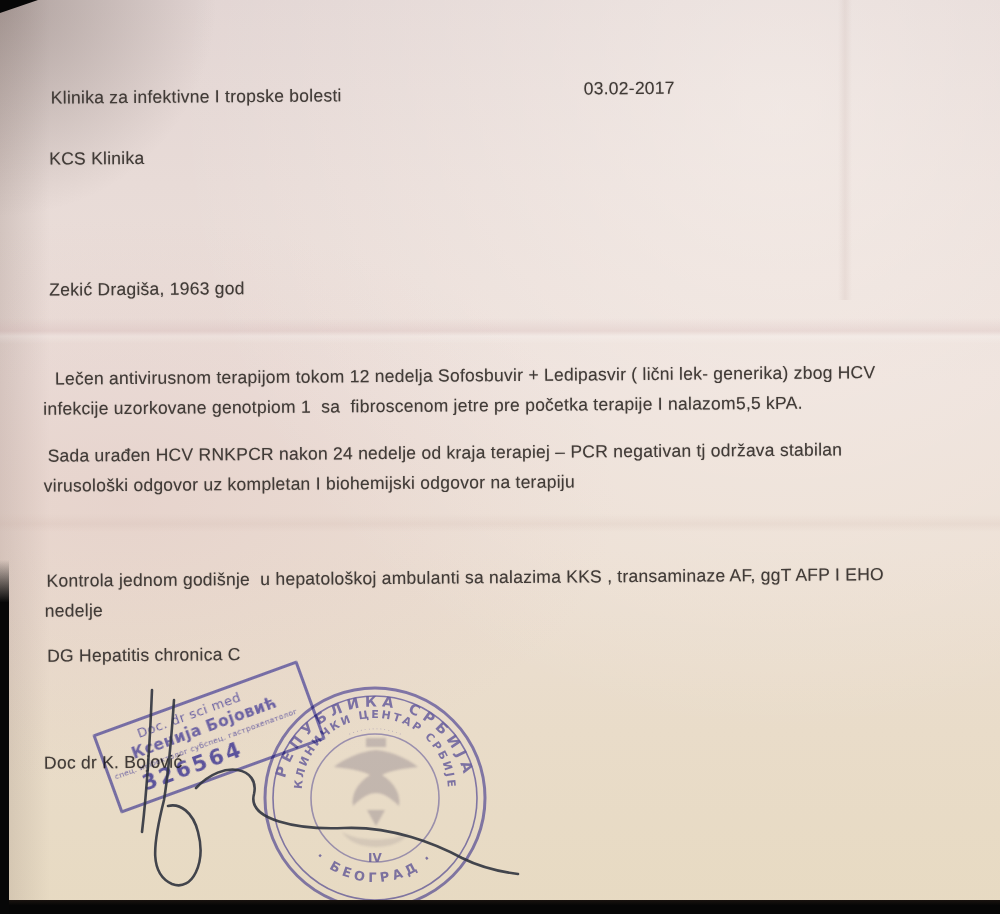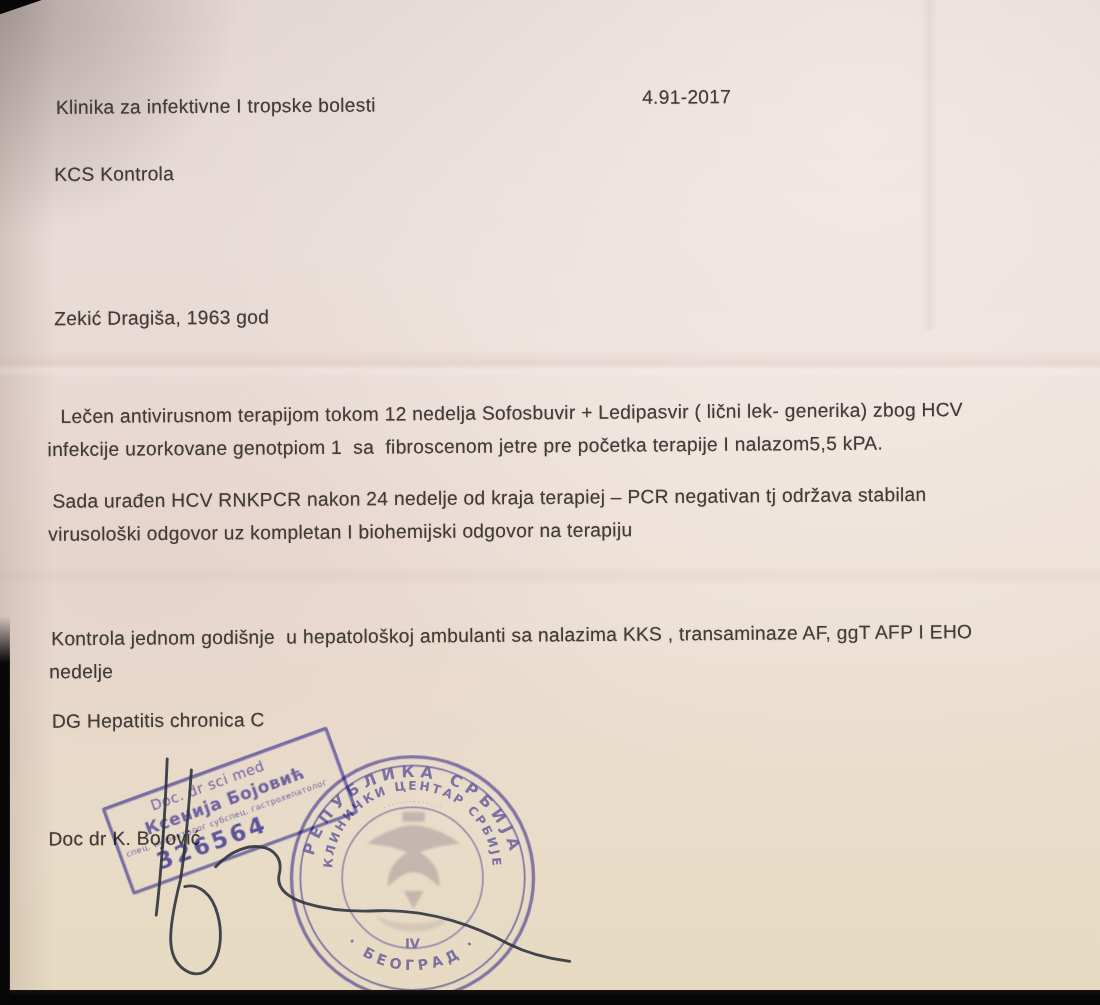--- a/index.html
+++ b/index.html
@@ -58,22 +58,22 @@
 <body>
 
 <div class="photo">
   <div class="paper">
     <div class="crease crease-h1"></div>
     <div class="crease crease-h2"></div>
     <div class="crease-v1"></div>
 
     <div class="textlayer">
       <div class="tline" style="left:50px;top:88px">Klinika za infektivne I tropske bolesti</div>
-      <div class="tline" style="left:583px;top:83px">4.91-2017</div>
-      <div class="tline" style="left:48px;top:149px">KCS Kontrola</div>
+      <div class="tline" style="left:583px;top:83px">03.02-2017</div>
+      <div class="tline" style="left:48px;top:149px">KCS Klinika</div>
       <div class="tline" style="left:47px;top:280px">Zekić Dragiša, 1963 god</div>
 
       <div class="tline" style="left:52px;top:369px">Lečen antivirusnom terapijom tokom 12 nedelja Sofosbuvir + Ledipasvir ( lični lek- generika) zbog HCV</div>
       <div class="tline" style="left:40px;top:399px">infekcije uzorkovane genotpiom 1  sa  fibroscenom jetre pre početka terapije I nalazom5,5 kPA.</div>
 
       <div class="tline" style="left:44px;top:446px">Sada urađen HCV RNKPCR nakon 24 nedelje od kraja terapiej – PCR negativan tj održava stabilan</div>
       <div class="tline" style="left:40px;top:476px">virusološki odgovor uz kompletan I biohemijski odgovor na terapiju</div>
 
       <div class="tline" style="left:42px;top:571px">Kontrola jednom godišnje  u hepatološkoj ambulanti sa nalazima KKS , transaminaze AF, ggT AFP I EHO</div>
       <div class="tline" style="left:40px;top:601px">nedelje</div>

